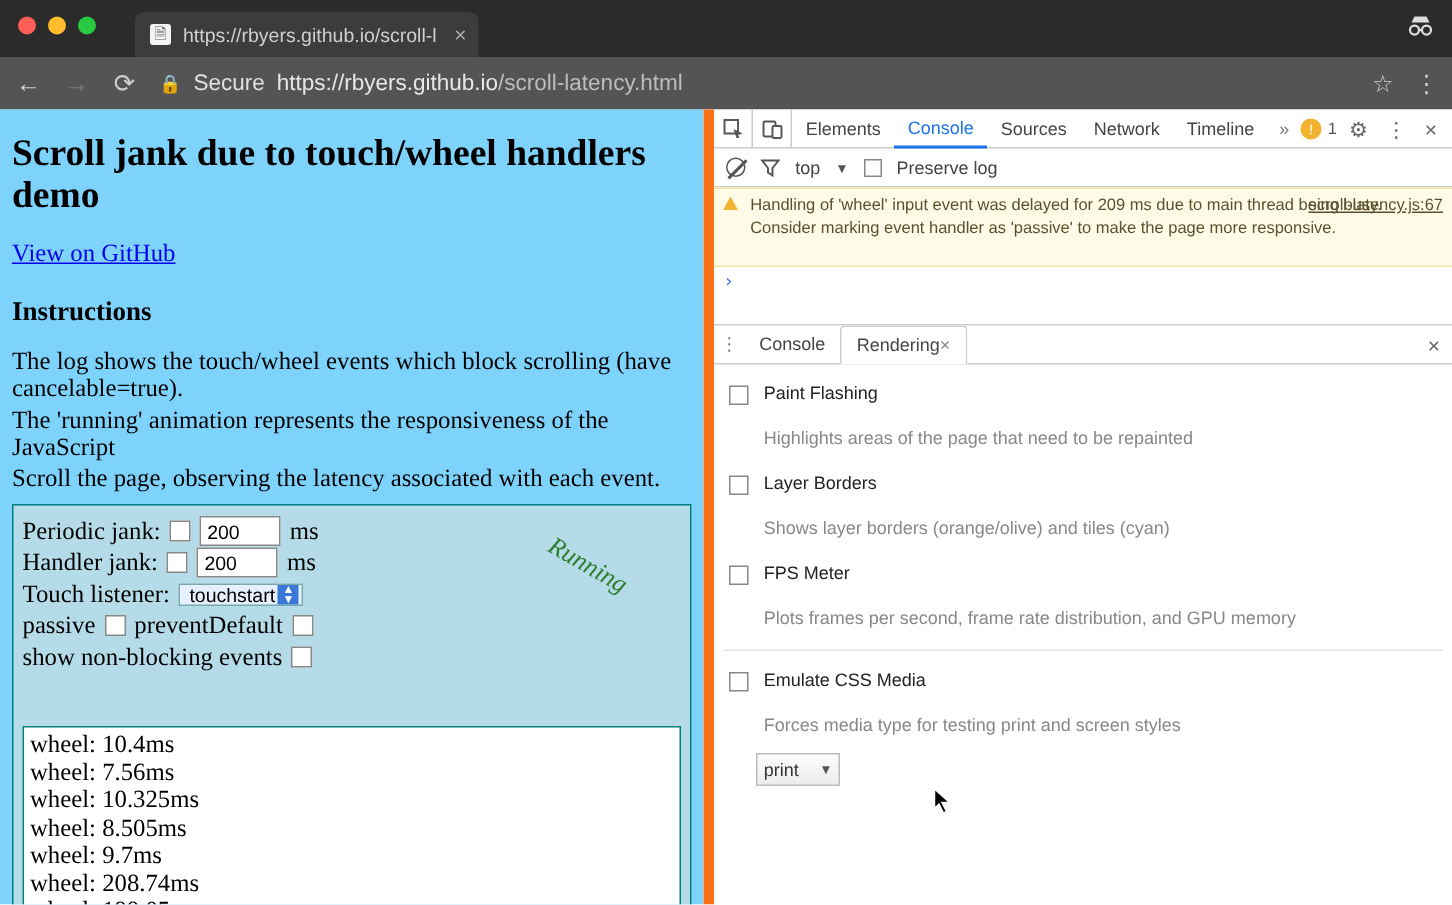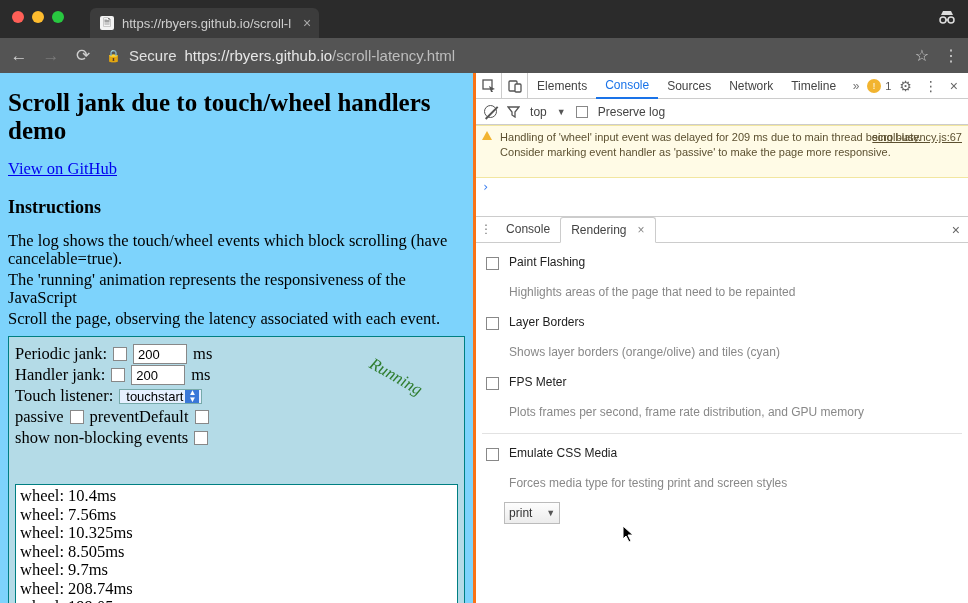--- a/index.html
+++ b/index.html
@@ -39,21 +39,21 @@
   .demo-row { font-size: 16.5px; margin: 1px 0; display: flex; align-items: center; gap: 6px; }
   .chk { width: 14px; height: 14px; border: 1px solid #888; background: #fff; display: inline-block; }
   .numbox { width: 54px; height: 20px; border: 1px solid #888; background: #fff; font-family: Arial, sans-serif; font-size: 13px; padding: 0 4px; display: inline-flex; align-items: center; }
   .selbox { height: 15px; border: 1px solid #7aa; background: #e6f0ff; font-family: Arial, sans-serif; font-size: 13px; padding: 0 18px 0 6px; display: inline-flex; align-items: center; position: relative; }
   .selbox .arrows { position: absolute; right: 2px; top: 0; bottom: 0; width: 14px; background: #3a78d8; display: flex; flex-direction: column; align-items: center; justify-content: center; color: #fff; font-size: 8px; line-height: 7px; }
   .running { position: absolute; right: 40px; top: 30px; transform: rotate(30deg); color: #2f7d2f; font-family: "Times New Roman", serif; font-style: italic; font-size: 17px; }
   .logbox { margin-top: 36px; border: 1.5px solid #007f82; background: #fff; padding: 2px 4px; height: 158px; overflow: hidden; }
   .logbox div { font-size: 16.5px; line-height: 1.12; }
 
   
-  .devtools { flex: 1; border-left: 3px solid #f97316; background: #fff; font-family: "Helvetica Neue", Arial, sans-serif; color: #333; display: flex; flex-direction: column; }
+  .devtools { flex: 1; border-left: 7px solid #f97316; background: #fff; font-family: "Helvetica Neue", Arial, sans-serif; color: #333; display: flex; flex-direction: column; }
   .dt-tabs { height: 26px; border-bottom: 1px solid #ccc; display: flex; align-items: stretch; font-size: 12px; position: relative; }
   .dt-iconbtn { width: 26px; display: flex; align-items: center; justify-content: center; color: #555; border-right: 1px solid #ccc; }
   .dt-iconbtn.last { border-right: 1px solid #ccc; }
   .dt-tab { padding: 0 9px; display: flex; align-items: center; color: #444; }
   .dt-tab.active { color: #1a73e8; border-bottom: 2px solid #1a73e8; margin-bottom: -1px; }
   .dt-more { width: 22px; display: flex; align-items: center; justify-content: center; color: #777; }
   .dt-right { margin-left: auto; display: flex; align-items: center; gap: 4px; padding-right: 6px; }
   .badge-warn { width: 14px; height: 14px; border-radius: 50%; background: #f2b430; color: #fff; font-size: 9px; display: inline-flex; align-items: center; justify-content: center; }
   .dt-gear, .dt-vdots, .dt-close { color: #666; font-size: 14px; padding: 0 4px; }
   .dt-toolbar { height: 26px; border-bottom: 1px solid #ccc; display: flex; align-items: center; font-size: 12px; gap: 10px; padding: 0 8px; color: #444; }
@@ -63,21 +63,21 @@
   .dt-toolbar .small-chk { width: 12px; height: 12px; border:1px solid #888; background:#fff; }
   .dt-console-body { flex: 0 0 auto; }
   .warn-row { background: #fffbe6; border-top:1px solid #f2e6a0; border-bottom:1px solid #f2e6a0; padding: 4px 6px 17px 24px; font-family: Liberation Sans, sans-serif; font-size: 11px; color: #5c5030; position: relative; line-height: 1.35; }
   .warn-row .warn-tri { position:absolute; left:6px; top:5px; width:0;height:0;border-left:5px solid transparent;border-right:5px solid transparent;border-bottom:9px solid #f2b430; }
   .warn-row .src { position:absolute; right:6px; top:4px; text-decoration: underline; color:#5c5030; }
   .prompt-row { padding: 2px 6px; color:#367cf1; font-family: Menlo, monospace; font-size:12px; }
   .drawer { border-top:1px solid #ccc; margin-top: 20px; display:flex; flex-direction:column; flex:1; }
   .drawer-head { height:26px; border-bottom:1px solid #ccc; display:flex; align-items:stretch; font-size:12px; position:relative; }
   .drawer-head .dvdots { width:20px; display:flex; align-items:center; justify-content:center; color:#777; }
   .drawer-tab { padding:0 10px; display:flex; align-items:center; color:#444; }
-  .drawer-tab.active { border:1px solid #ccc; border-bottom:1px solid #fff; margin-bottom:-1px; background:#fff; border-radius:3px 3px 0 0; gap:11px; }
+  .drawer-tab.active { border:1px solid #ccc; border-bottom:1px solid #fff; margin-bottom:-1px; background:#fff; border-radius:3px 3px 0 0; gap:0; }
   .drawer-tab .tab-x { color:#888; font-size:12px; }
   .drawer-close { position:absolute; right:8px; top:5px; color:#666; font-size:14px; }
   .render-pane { padding: 6px 6px; font-size:12px; color:#333; }
   .render-opt { display:flex; gap:10px; padding:6px 4px 10px; align-items:flex-start; }
   .render-opt .cb { width:13px; height:13px; border:1px solid #888; background:#fff; flex:0 0 auto; margin-top:2px; }
   .render-opt .lbl { color:#222; }
   .render-opt .desc { color:#888; margin-top:16px; }
   .render-opt.sep { border-top:1px solid #e2e2e2; margin-top:4px; padding-top:12px; }
   .media-select { width:56px; height:22px; border:1px solid #bbb; background:linear-gradient(#fdfdfd,#ececec); display:inline-flex; align-items:center; justify-content:space-between; padding:0 4px; font-size:12px; color:#333; margin-left:22px; margin-top:2px; }
   .media-select .arr { font-size:9px; color:#555; }

